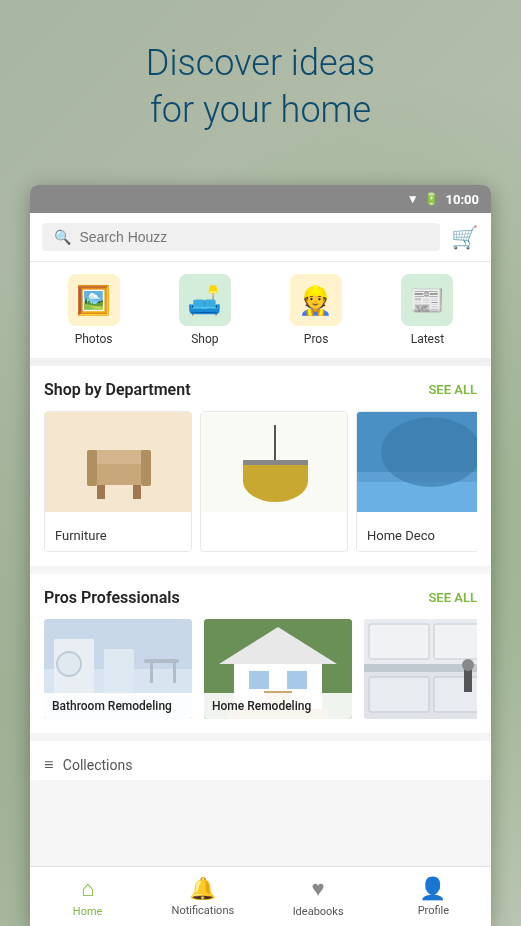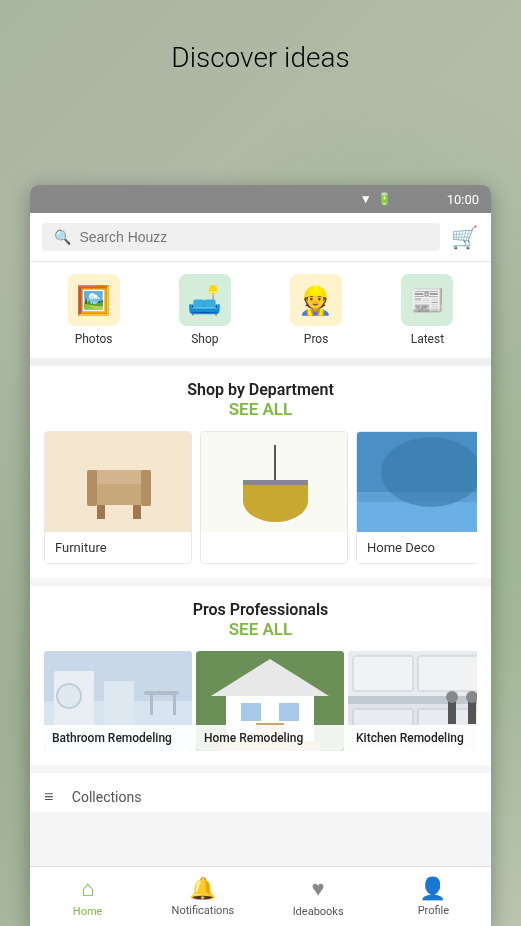--- a/index.html
+++ b/index.html
@@ -24,23 +24,23 @@
 
     
     .hero-text {
       position: absolute;
       top: 40px;
       left: 0; right: 0;
       text-align: center;
       z-index: 2;
     }
     .hero-text h1 {
-      font-size: 28px;
+      font-size: 36px;
       font-weight: 300;
-      color: #000000;
+      color: #0c4a6e;
       line-height: 1.3;
     }
 
     
     .phone {
       position: absolute;
       top: 185px;
       left: 30px;
       right: 30px;
       bottom: 0;
@@ -57,22 +57,21 @@
       height: 28px;
       display: flex;
       align-items: center;
       justify-content: flex-end;
       padding: 0 12px;
       gap: 6px;
     }
     .status-time {
       color: white;
       font-size: 13px;
-      font-weight: normal;
-      margin-left: 48px;
+      font-weight: bold;
     }
     .wifi-icon, .battery-icon {
       color: white;
       font-size: 12px;
     }
 
     
     .search-bar {
       background: white;
       padding: 10px 12px;
@@ -142,29 +141,28 @@
     .section {
       background: white;
       margin-bottom: 8px;
       padding: 14px 14px 0;
     }
     .section-header {
       display: flex;
       justify-content: space-between;
       align-items: center;
       margin-bottom: 12px;
-      flex-direction: column;
     }
     .section-title {
       font-size: 16px;
       font-weight: 600;
       color: #222;
     }
     .see-all {
-      font-size: 17px;
+      font-size: 13px;
       font-weight: 600;
       color: #7eb93f;
       cursor: pointer;
     }
 
     
     .dept-scroll {
       display: flex;
       gap: 8px;
       overflow-x: auto;
@@ -186,26 +184,27 @@
       align-items: center;
       justify-content: center;
       font-size: 50px;
       background: #f8f8f8;
     }
     .dept-card-label {
       padding: 8px 10px;
       font-size: 13px;
       color: #333;
       background: white;
+      margin-top: 8px;
     }
 
     
     .pros-scroll {
       display: flex;
-      gap: 4px;
+      gap: 12px;
       overflow-x: auto;
       padding-bottom: 14px;
       scrollbar-width: none;
     }
     .pros-scroll::-webkit-scrollbar { display: none; }
     .pro-card {
       min-width: 148px;
       border-radius: 4px;
       overflow: hidden;
       cursor: pointer;
@@ -290,20 +289,21 @@
     }
   </style>
 </head>
 <body>
 
 <div class="bg-blur"></div>
 
 <div class="hero-text">
   <h1>
     <span>Discover ideas</span><br>
+    <span>for your home</span>
   </h1>
 </div>
 
 <div class="phone">
 
   <div class="status-bar">
     <span class="wifi-icon">▼</span>
     <span class="battery-icon">🔋</span>
     <span class="status-time">10:00</span>
   </div>
@@ -439,29 +439,28 @@
             <rect x="0" y="53" width="148" height="47" fill="#e0e4e8"></rect>
             <rect x="5" y="58" width="60" height="35" rx="2" fill="#e8ecf0" stroke="#c0c8d0" stroke-width="1"></rect>
             <rect x="70" y="58" width="73" height="35" rx="2" fill="#e8ecf0" stroke="#c0c8d0" stroke-width="1"></rect>
 
             <rect x="100" y="48" width="8" height="25" fill="#555"></rect>
             <rect x="120" y="48" width="8" height="25" fill="#555"></rect>
             <circle cx="104" cy="46" r="6" fill="#888"></circle>
             <circle cx="124" cy="46" r="6" fill="#888"></circle>
           </svg>
         </div>
-        <div class="pro-card-label">Kitchen Remodeling</div>
       </div>
     </div>
   </div>
 
   <div class="partial-section">
     <span class="partial-title">
       <span style="font-size:16px;">≡</span>
-      <span style="margin-left:15px;">Collections</span>
+      <span style="margin-left:6px;">Collections</span>
     </span>
   </div>
 
   <div class="bottom-nav">
     <div class="nav-item active">
       <span class="nav-icon" style="color:#7eb93f;">⌂</span>
       <span class="nav-label" style="color:#7eb93f;">Home</span>
     </div>
     <div class="nav-item">
       <span class="nav-icon" style="color:#888;">🔔</span>

